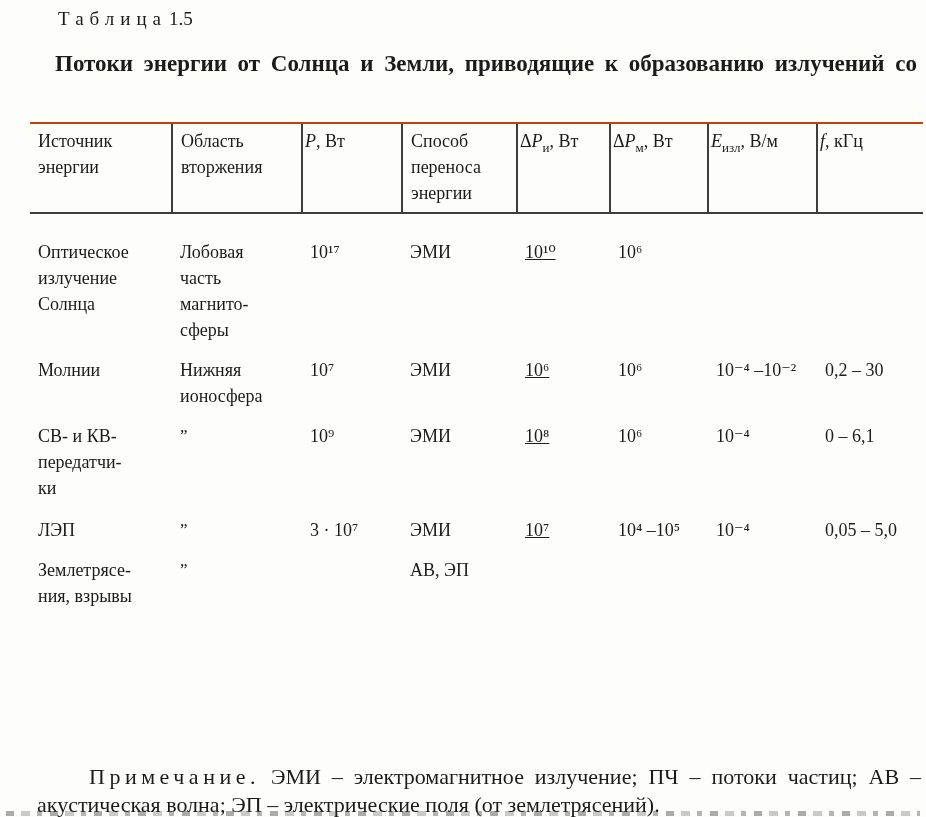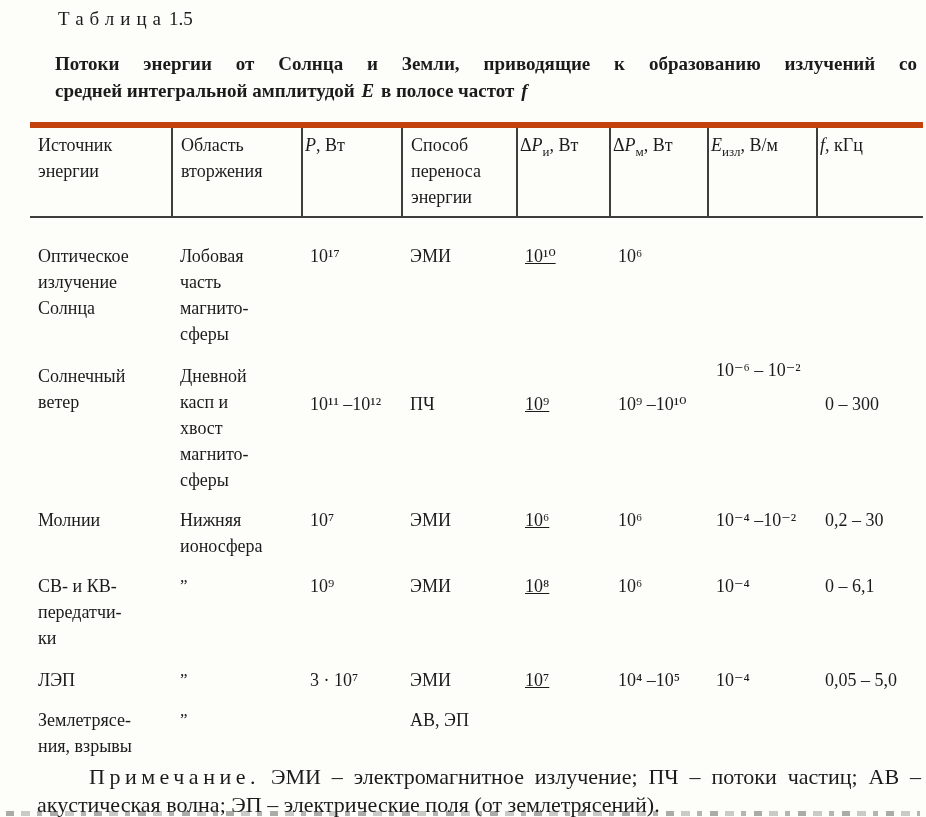--- a/index.html
+++ b/index.html
@@ -26,21 +26,21 @@
   .tbl-number .spaced {
     letter-spacing: 6px;
     margin-right: 2px;
   }
   
   .caption {
     position: absolute;
     left: 55px;
     top: 50px;
     width: 862px;
-    font-size: 19px;
+    font-size: 23px;
     font-weight: bold;
     line-height: 27px;
   }
   .cap-line1 {
     text-align: justify;
     text-align-last: justify;
   }
   .cap-var {
     font-weight: bold;
     font-style: italic;
@@ -58,21 +58,21 @@
   }
   table.main th, table.main td {
     vertical-align: top;
     white-space: pre-line;
     font-weight: normal;
     line-height: 26px;
     padding: 4px 4px 6px 8px;
     text-align: left;
   }
   thead th {
-    border-top: 6px solid #c2410c;
+    border-top: 2px solid #c2410c;
     border-bottom: 2px solid #3e3e3c;
     padding-top: 14px;
     height: 78px;
   }
   thead th + th { border-left: 2px solid #3e3e3c; }
   thead th.hc { text-align: left; padding-left: 2px; padding-right: 2px; }
   thead th sub { font-size: 13px; }
   
   td.cc1 { padding-left: 4px; }
   td.cc2 { padding-left: 10px; }
@@ -119,21 +119,20 @@
 </style>
 </head>
 <body>
 
 <div class="page">
 
   <div class="tbl-number"><span class="spaced">Таблица</span><span>1.5</span></div>
 
   <div class="caption">
     <div class="cap-line1">Потоки энергии от Солнца и Земли, приводящие к образованию излучений со</div>
-    <div class="cap-line2"><span>средней интегральной амплитудой </span><span class="cap-var">E</span><span> в полосе частот </span><span class="cap-var">f</span></div>
   </div>
 
   <table class="main">
     <colgroup>
       <col style="width:142px">
         <col style="width:130px">
         <col style="width:100px">
         <col style="width:115px">
       <col style="width:93px">
         <col style="width:98px">
@@ -165,35 +164,20 @@
 часть
 магнито-
 сферы</td>
         <td class="cc3">10¹⁷</td>
         <td class="cc4">ЭМИ</td>
         <td class="cc5">10¹⁰</td>
         <td class="cc6">10⁶</td>
         <td class="cc7"></td>
         <td class="cc8"></td>
       </tr>
-      <tr class="r2">
-        <td class="cc1">Солнечный
-ветер</td>
-        <td class="cc2">Дневной
-касп и
-хвост
-магнито-
-сферы</td>
-        <td class="cc3 drop">10¹¹ –10¹²</td>
-        <td class="cc4 drop">ПЧ</td>
-        <td class="cc5 drop">10⁹</td>
-        <td class="cc6 drop">10⁹ –10¹⁰</td>
-        <td class="cc7 raise">10⁻⁶ – 10⁻²</td>
-        <td class="cc8 drop">0 – 300</td>
-      </tr>
       <tr class="r3">
         <td class="cc1">Молнии</td>
         <td class="cc2">Нижняя
 ионосфера</td>
         <td class="cc3">10⁷</td>
         <td class="cc4">ЭМИ</td>
         <td class="cc5">10⁶</td>
         <td class="cc6">10⁶</td>
         <td class="cc7">10⁻⁴ –10⁻²</td>
         <td class="cc8">0,2 – 30</td>

